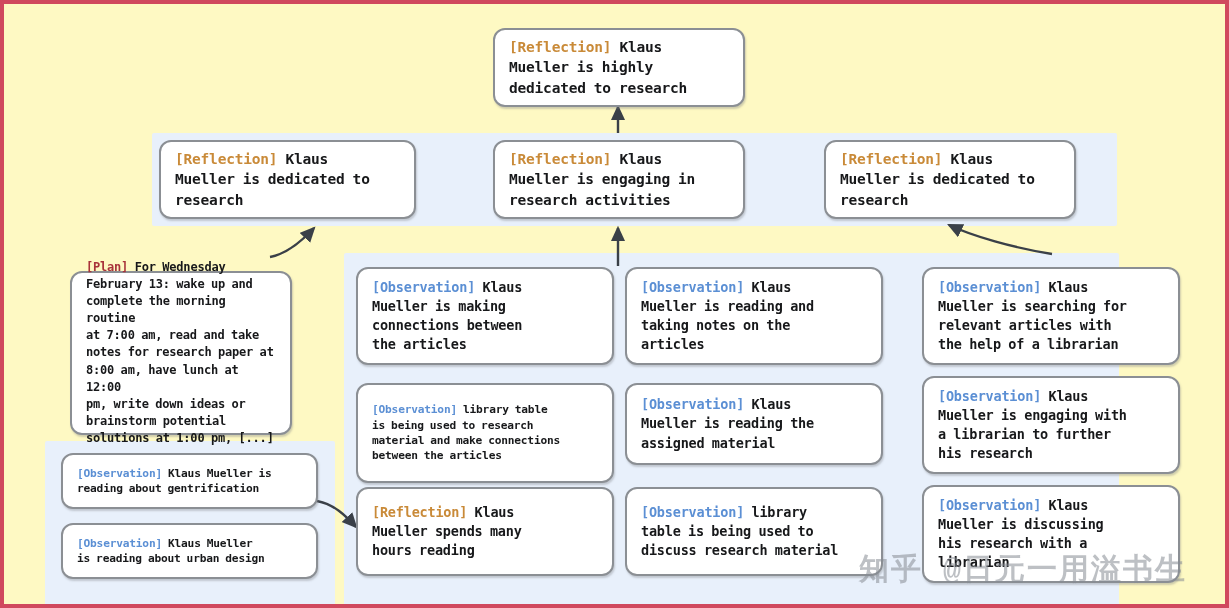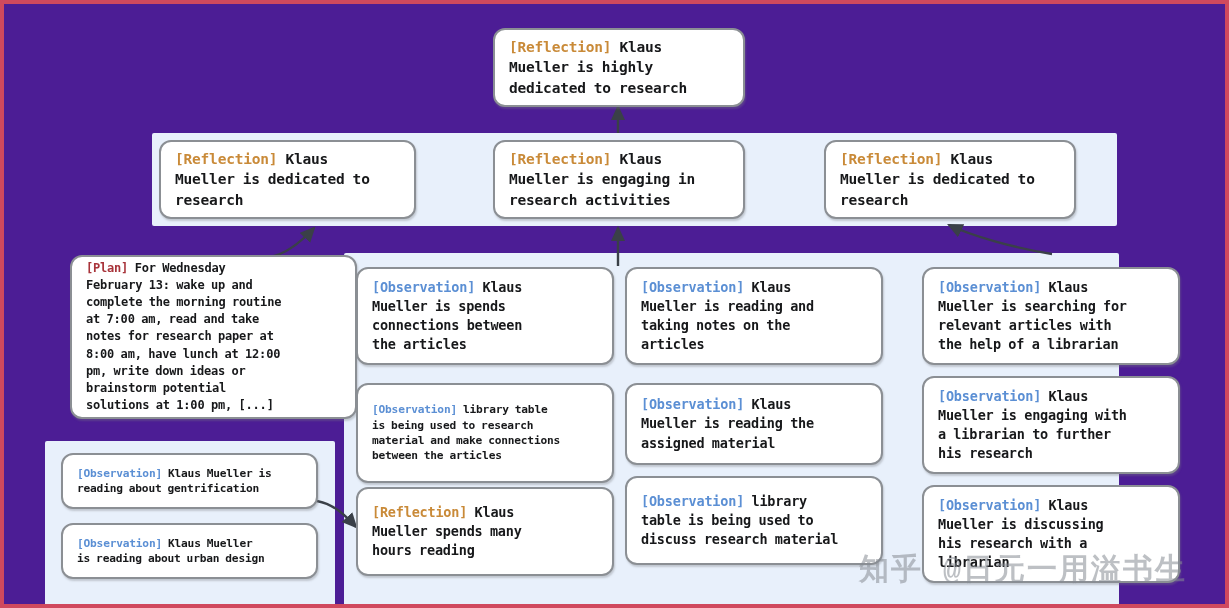--- a/index.html
+++ b/index.html
@@ -7,21 +7,21 @@
     padding: 0;
     background: #ffffff;
   }
   body {
     font-family: "DejaVu Sans Mono", "Liberation Mono", monospace;
   }
   #canvas {
     position: relative;
     width: 1229px;
     height: 608px;
-    background: #4c1d95;
+    background: #fef9c3;
     border: 4px solid #d0495e;
     box-sizing: border-box;
     overflow: hidden;
   }
   .panel {
     position: absolute;
     background: #e8f0fb;
     border-radius: 2px;
   }
   .node {
@@ -112,21 +112,21 @@
     <div class="txt"><span class="tag-reflection">[Reflection]</span><span> Klaus
 Mueller is engaging in
 research activities</span></div>
   </div>
   <div class="node fs-lg" style="left:820px; top:136px; width:252px; height:79px;">
     <div class="txt"><span class="tag-reflection">[Reflection]</span><span> Klaus
 Mueller is dedicated to
 research</span></div>
   </div>
 
-  <div class="node fs-sm" style="left:66px; top:251px; width:287px; height:164px;">
+  <div class="node fs-sm" style="left:66px; top:267px; width:222px; height:164px;">
     <div class="txt"><span class="tag-plan">[Plan]</span><span> For Wednesday
 February 13: wake up and
 complete the morning routine
 at 7:00 am, read and take
 notes for research paper at
 8:00 am, have lunch at 12:00
 pm, write down ideas or
 brainstorm potential
 solutions at 1:00 pm, [...]</span></div>
   </div>
@@ -135,21 +135,21 @@
     <div class="txt"><span class="tag-observation">[Observation]</span><span> Klaus Mueller
 is reading about urban design</span></div>
   </div>
   <div class="node fs-xs" style="left:57px; top:449px; width:257px; height:56px;">
     <div class="txt"><span class="tag-observation">[Observation]</span><span> Klaus Mueller is
 reading about gentrification</span></div>
   </div>
 
   <div class="node fs-md" style="left:352px; top:263px; width:258px; height:98px;">
     <div class="txt"><span class="tag-observation">[Observation]</span><span> Klaus
-Mueller is spends
+Mueller is making
 connections between
 the articles</span></div>
   </div>
   <div class="node fs-xs" style="left:352px; top:379px; width:258px; height:100px;">
     <div class="txt"><span class="tag-observation">[Observation]</span><span> library table
 is being used to research
 material and make connections
 between the articles</span></div>
   </div>
   <div class="node fs-md" style="left:352px; top:483px; width:258px; height:89px;">
@@ -162,21 +162,21 @@
     <div class="txt"><span class="tag-observation">[Observation]</span><span> Klaus
 Mueller is reading and
 taking notes on the
 articles</span></div>
   </div>
   <div class="node fs-md" style="left:621px; top:379px; width:258px; height:82px;">
     <div class="txt"><span class="tag-observation">[Observation]</span><span> Klaus
 Mueller is reading the
 assigned material</span></div>
   </div>
-  <div class="node fs-md" style="left:621px; top:472px; width:258px; height:89px;">
+  <div class="node fs-md" style="left:621px; top:483px; width:258px; height:89px;">
     <div class="txt"><span class="tag-observation">[Observation]</span><span> library
 table is being used to
 discuss research material</span></div>
   </div>
 
   <div class="node fs-md" style="left:918px; top:263px; width:258px; height:98px;">
     <div class="txt"><span class="tag-observation">[Observation]</span><span> Klaus
 Mueller is searching for
 relevant articles with
 the help of a librarian</span></div>

